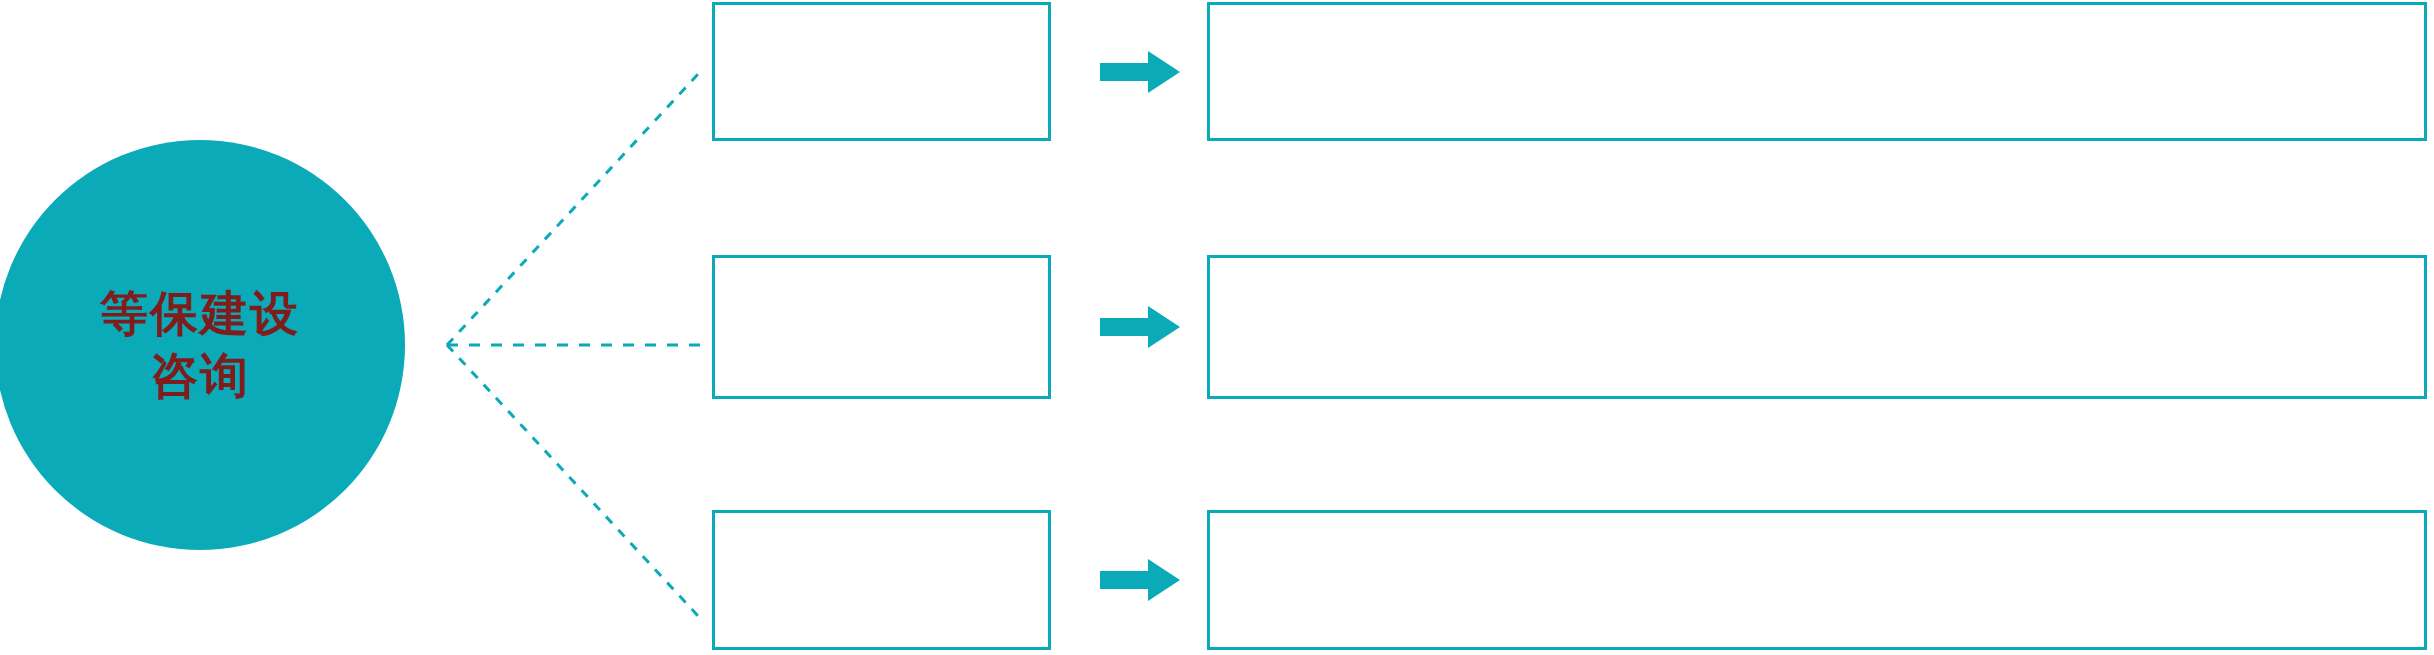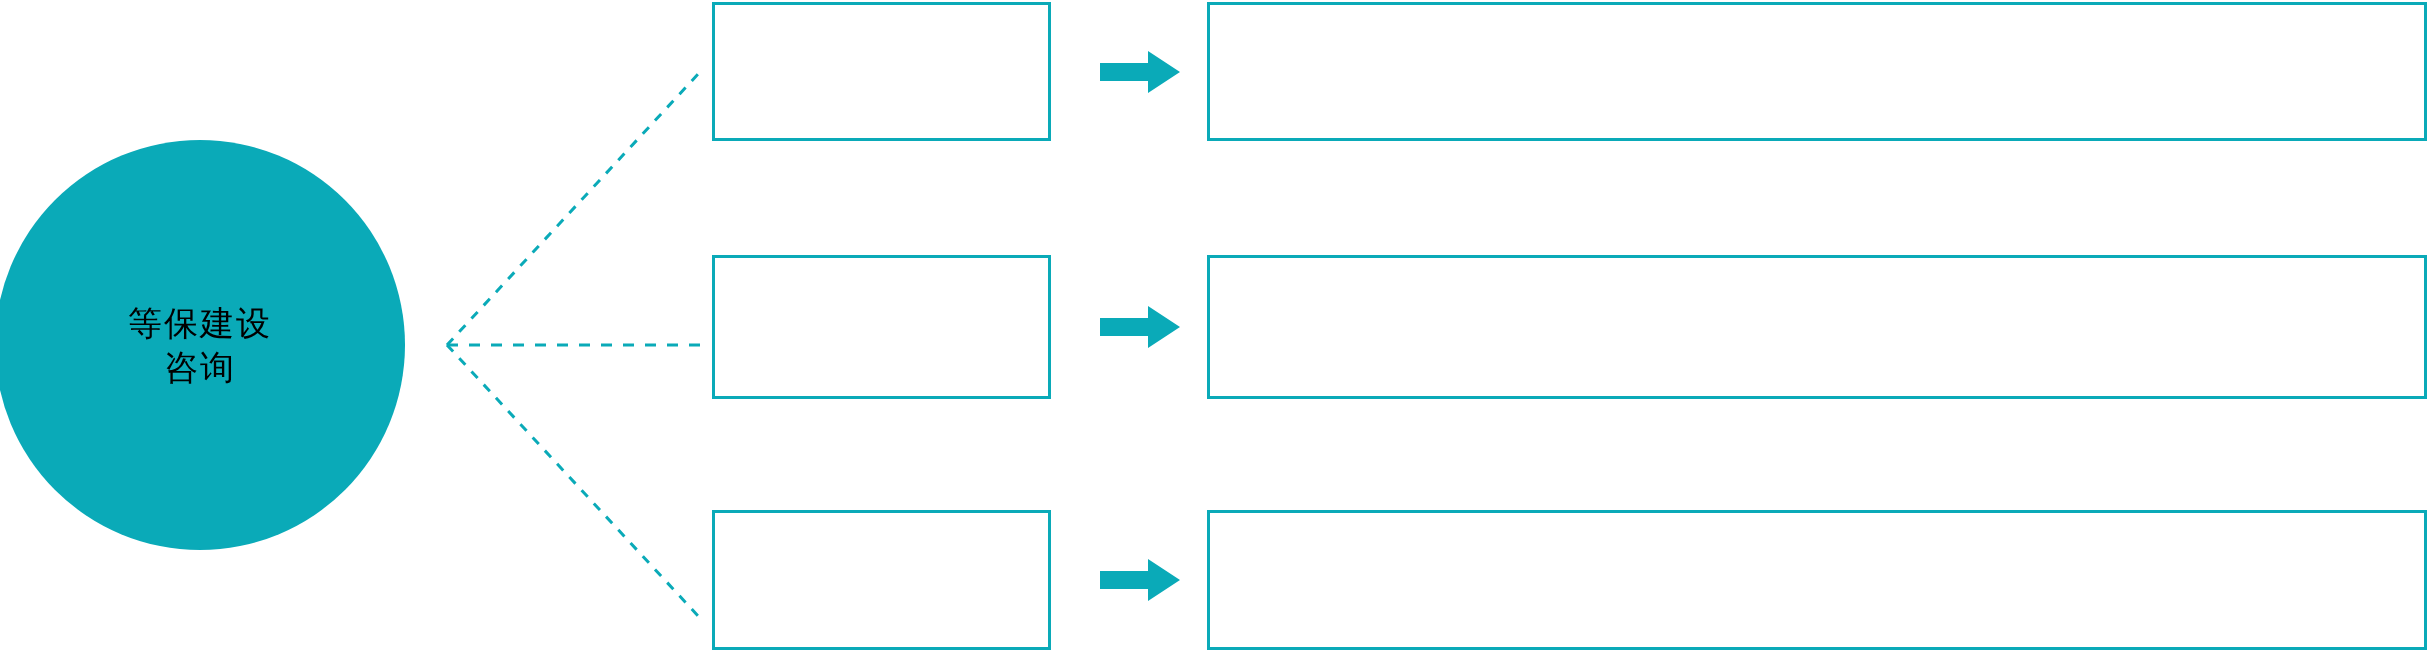--- a/index.html
+++ b/index.html
@@ -39,26 +39,26 @@
     height: 410px;
     border-radius: 50%;
     background: #0aaab8;
     display: flex;
     flex-direction: column;
     align-items: center;
     justify-content: center;
     box-sizing: border-box;
   }
   .hub-line {
-    color: #000000;
-    font-size: 34px;
+    color: #7f1d1d;
+    font-size: 48px;
     line-height: 1.30;
     letter-spacing: 2px;
     white-space: nowrap;
-    font-weight: 400;
+    font-weight: 700;
   }
 
   
   .flow-row {
     position: absolute;
     left: 0;
     width: 2434px;
   }
   .flow-row.row-0 { top: 2px;   height: 139px; }
   .flow-row.row-1 { top: 255px; height: 144px; }

